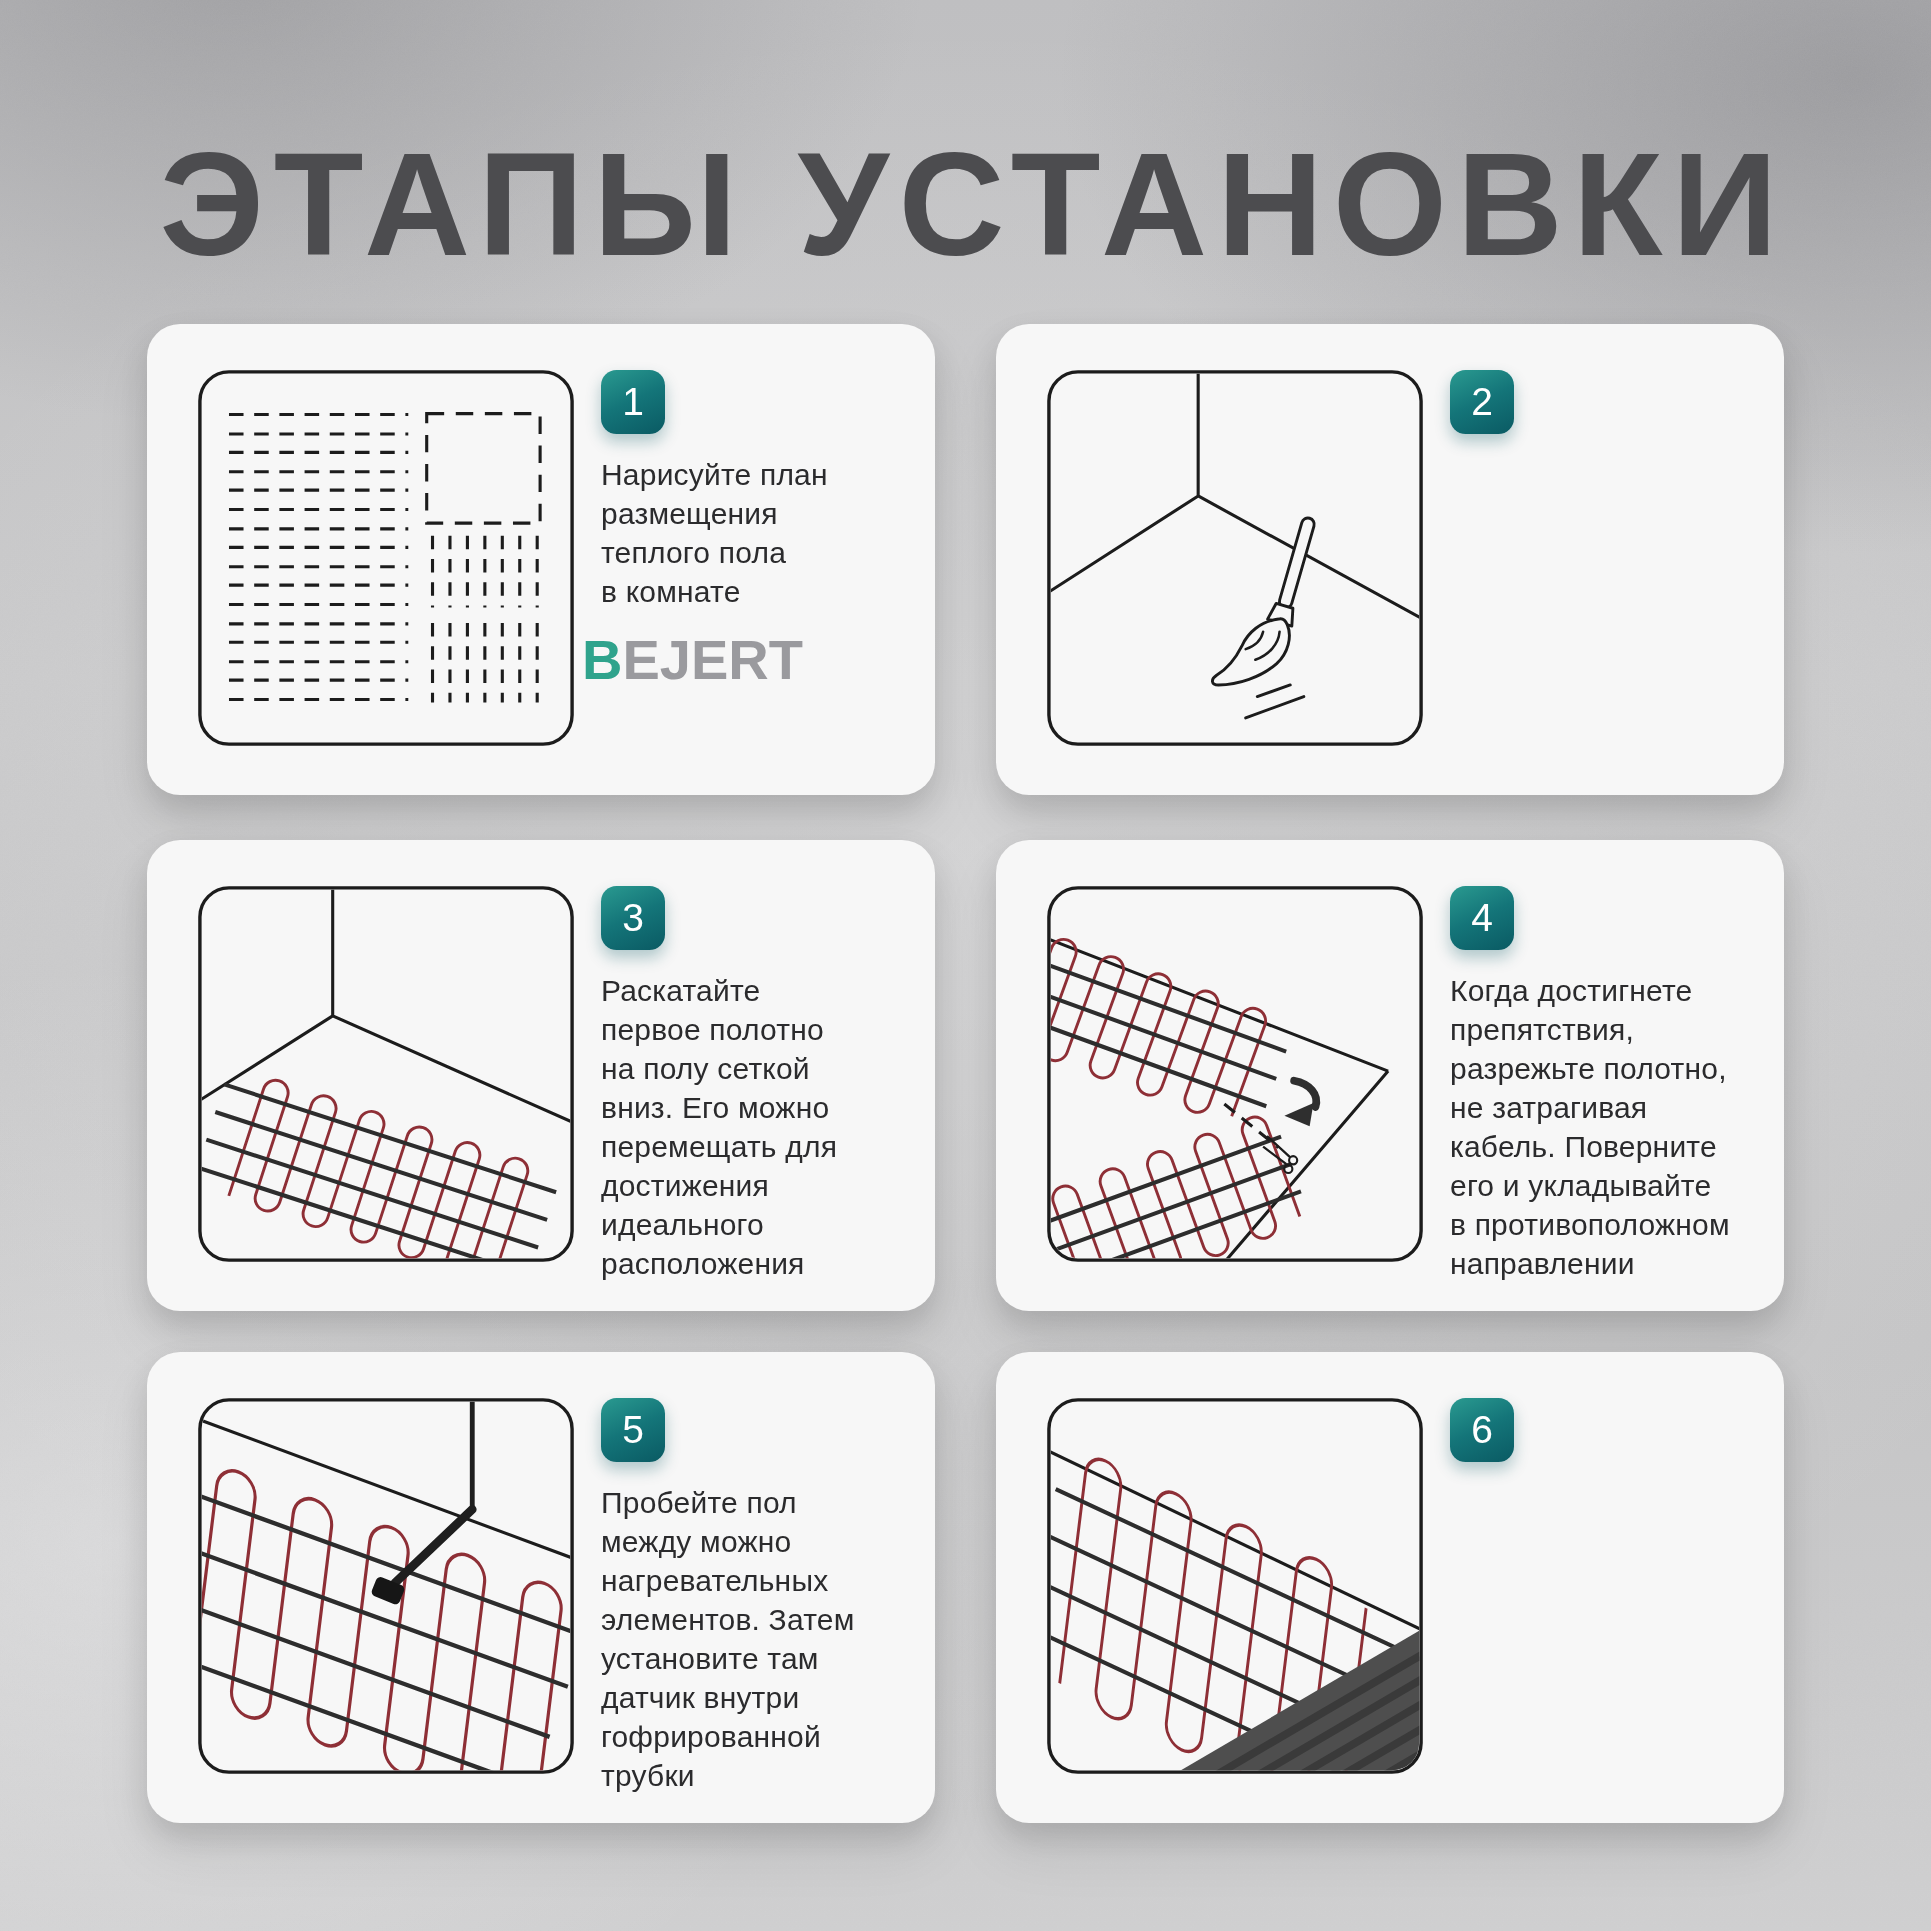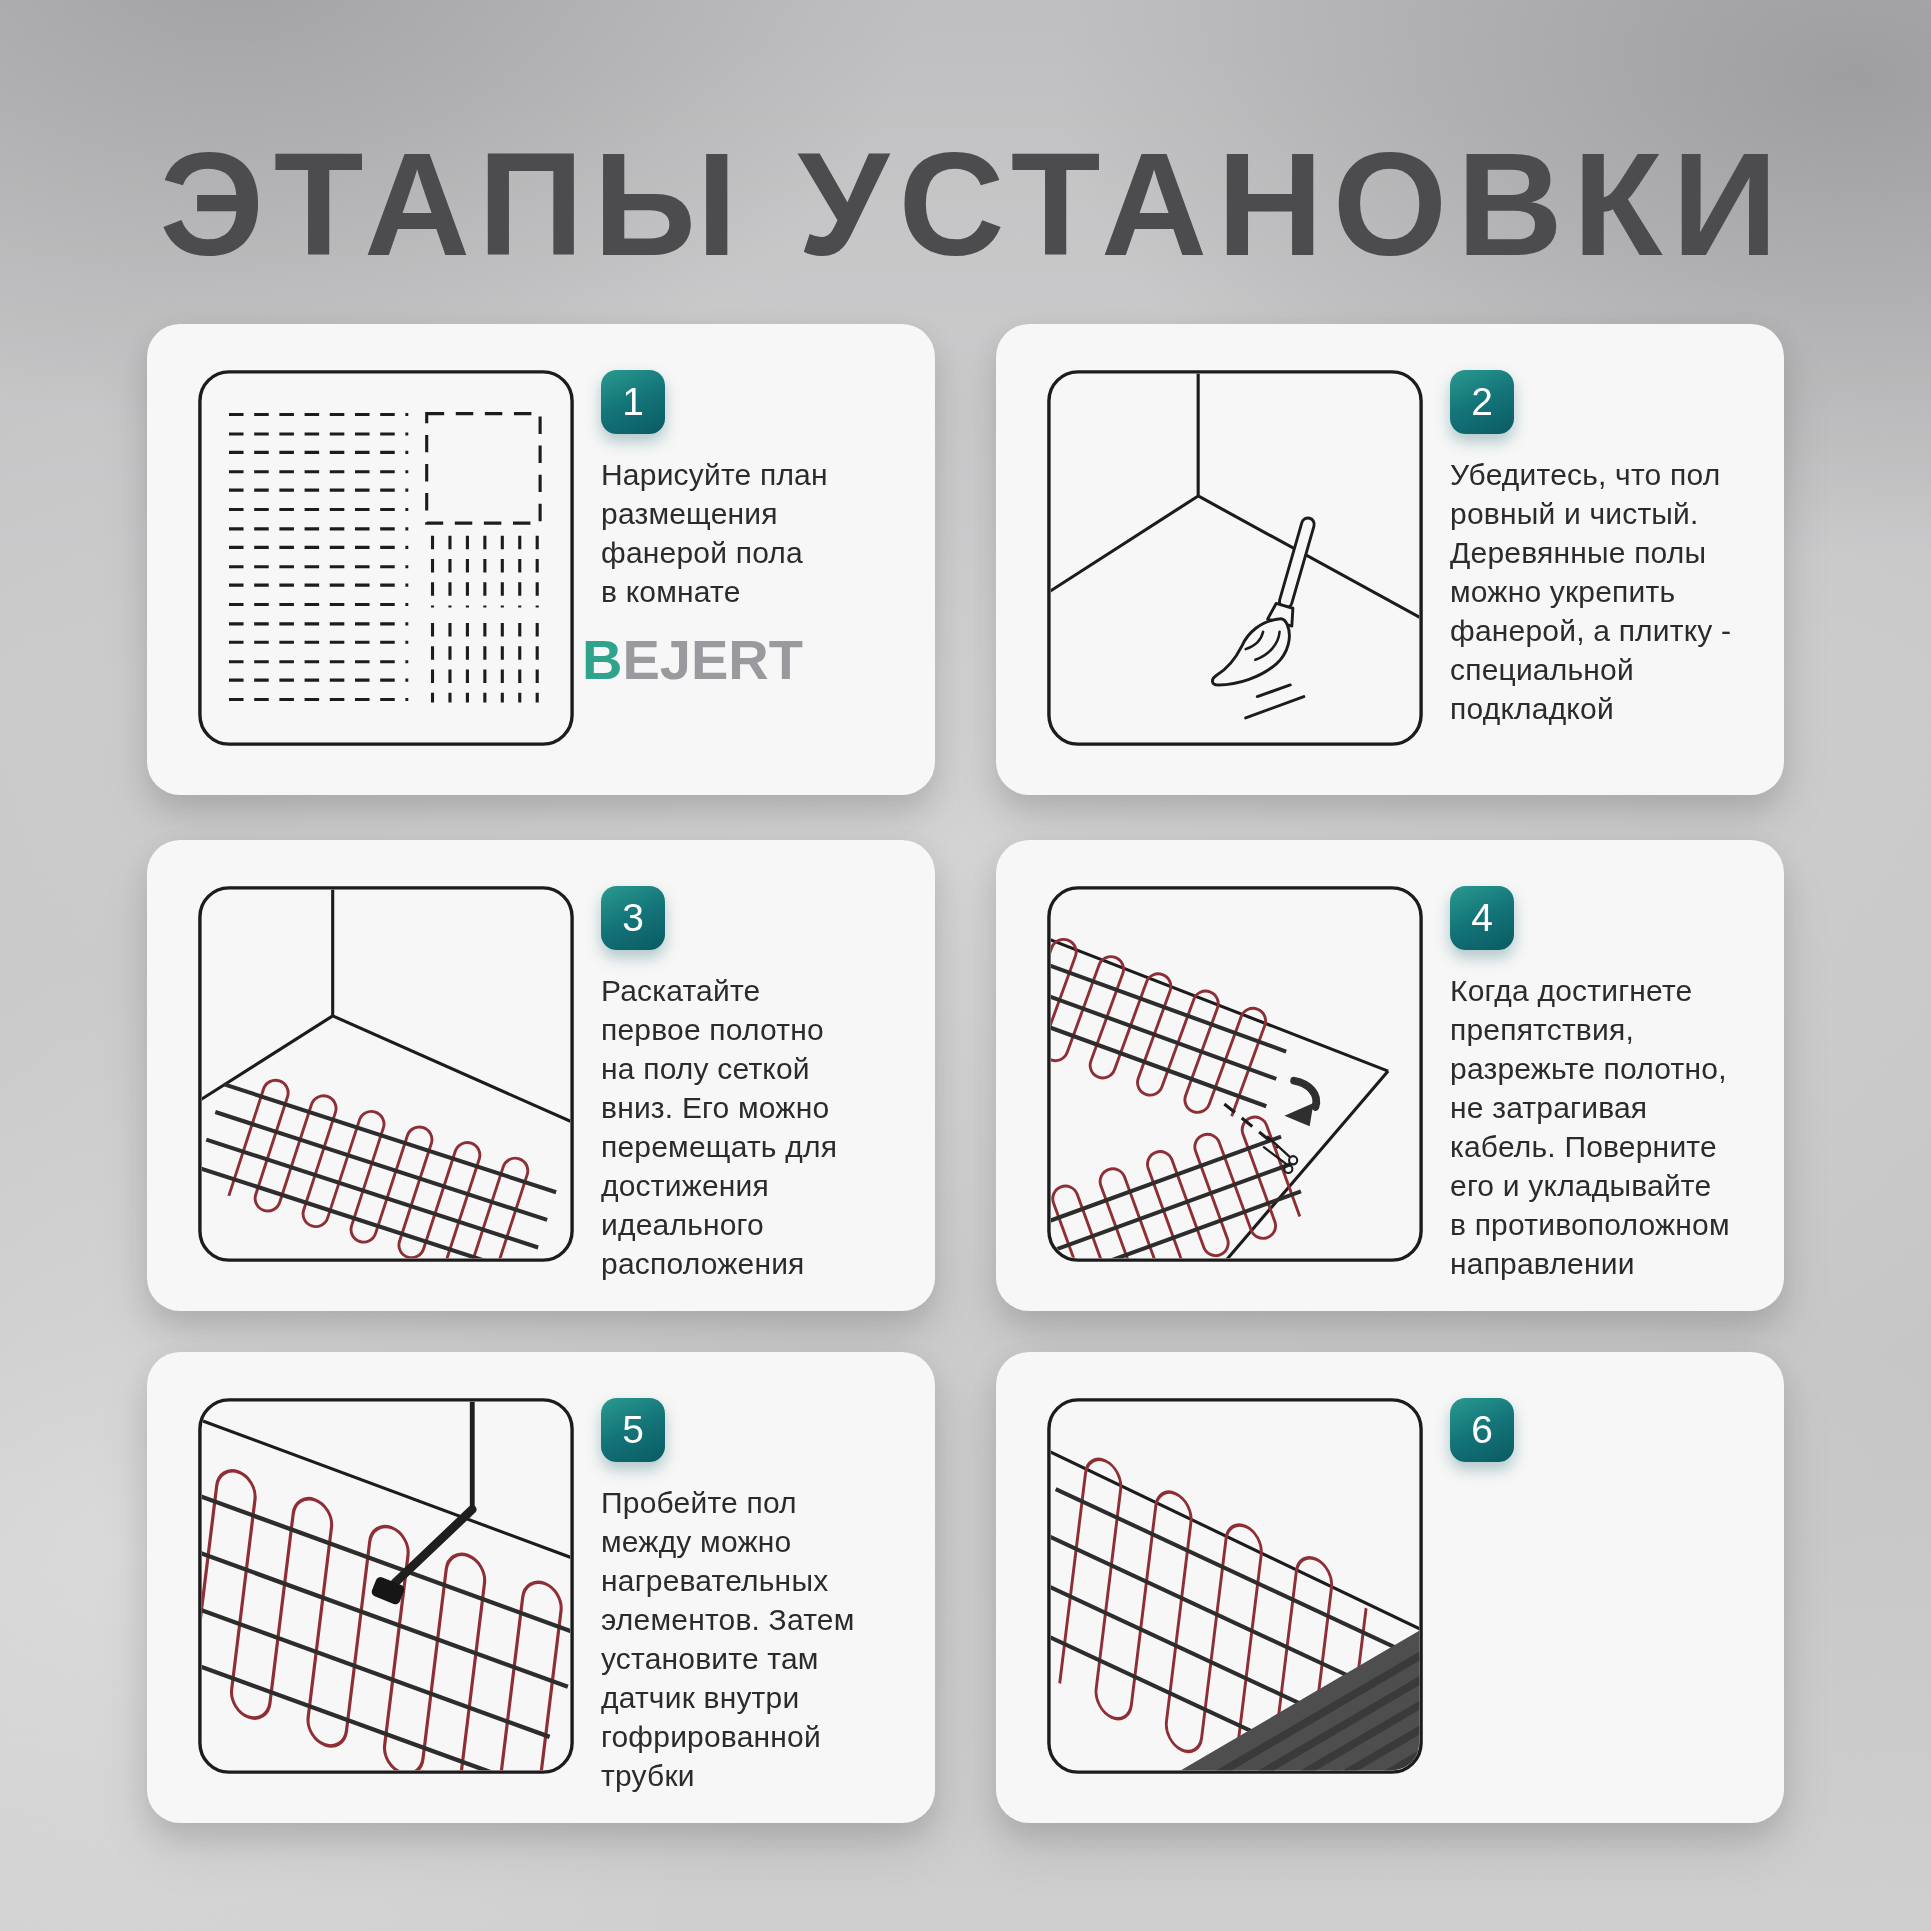--- a/index.html
+++ b/index.html
@@ -80,21 +80,21 @@
           <path d="M243 172V246 M261 172V246 M279 172V246 M297 172V246 M315 172V246 M333 172V246 M351 172V246"></path>
           <path d="M243 262V344 M261 262V344 M279 262V344 M297 262V344 M315 262V344 M333 262V344 M351 262V344"></path>
         </g>
       </svg>
     </div>
     <div class="badge">
       <span>1</span>
     </div>
     <div class="step-text">Нарисуйте план
 размещения
-фанерой пола
+теплого пола
 в комнате</div>
     <div class="logo"><span class="logo-b">B</span><span class="logo-rest">EJERT</span></div>
   </section>
 
   <section class="card c2">
     <div class="illus">
       <svg viewBox="0 0 390 390">
         <clipPath id="clip2">
             <rect x="5" y="5" width="380" height="380" rx="28"></rect>
           </clipPath>
@@ -110,27 +110,20 @@
                      C198 326 222 318 238 304 C250 293 254 276 249 264 C247 259 244 257 240 258 Z" fill="#f7f7f7" stroke="#1c1c1c" stroke-width="3" stroke-linejoin="round"></path>
             <path d="M216 300 C230 295 240 284 241 271 M206 289 C215 286 222 280 224 271" fill="none" stroke="#1c1c1c" stroke-width="2.6" stroke-linecap="round"></path>
             <path d="M218 338 L252 326 M206 360 L266 338" fill="none" stroke="#1c1c1c" stroke-width="3" stroke-linecap="round"></path>
           </g>
         </g>
       </svg>
     </div>
     <div class="badge">
       <span>2</span>
     </div>
-    <div class="step-text">Убедитесь, что пол
-ровный и чистый.
-Деревянные полы
-можно укрепить
-фанерой, а плитку -
-специальной
-подкладкой</div>
   </section>
 
   <section class="card c3">
     <div class="illus">
       <svg viewBox="0 0 390 390">
         <clipPath id="clip3">
             <rect x="5" y="5" width="380" height="380" rx="28"></rect>
           </clipPath>
         <rect x="3" y="3" width="384" height="384" rx="30" fill="none" stroke="#1c1c1c" stroke-width="3.5"></rect>
         <g clip-path="url(#clip3)">

